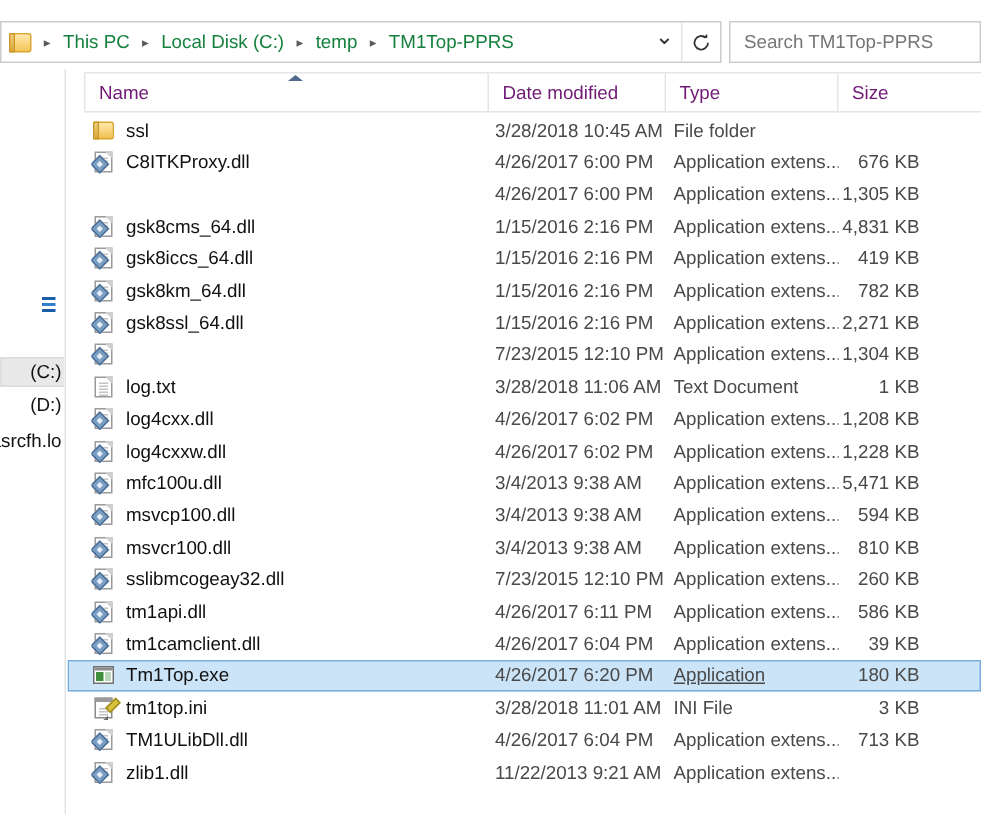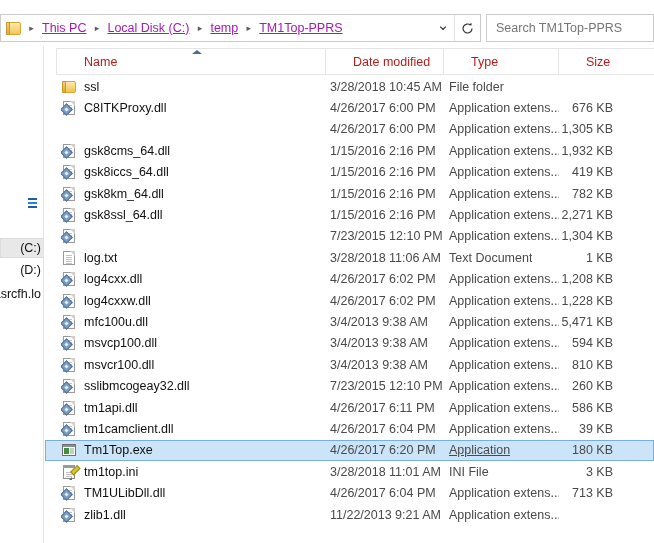--- a/index.html
+++ b/index.html
@@ -67,25 +67,24 @@
     position: absolute;
     left: 0; top: 1px;
     width: 4px; height: 13px;
     background: linear-gradient(#f0cf81, #dda93b);
     border: 1px solid #c99829;
     border-radius: 1px 0 0 1px;
   }
 
   .crumb {
     font-size: 12.5px;
-    color: #a21caf;
+    color: #15803d;
     padding: 2px 4px;
     white-space: nowrap;
     line-height: 16px;
-    text-decoration: underline;
   }
   .crumb-sep {
     flex: 0 0 auto;
     width: 13px;
     text-align: center;
     color: #5a5a5a;
     font-size: 9px;
     line-height: 16px;
     user-select: none;
   }
@@ -183,22 +182,22 @@
     border-bottom: 1px solid #e5e5e5;
     border-top: 1px solid #e5e5e5;
   }
   .col {
     position: absolute;
     top: 0;
     height: 26px;
     display: flex;
     align-items: center;
     font-size: 12.5px;
-    color: #b91c1c;
-    padding-left: 27px;
+    color: #701a75;
+    padding-left: 9px;
     border-left: 1px solid #e5e5e5;
     white-space: nowrap;
   }
   .col.first { border-left: 1px solid #e5e5e5; }
   .sort-asc {
     position: absolute;
     top: 1px;
     width: 0; height: 0;
     border-left: 5px solid transparent;
     border-right: 5px solid transparent;
@@ -492,21 +491,21 @@
               <span class="ln" style="top:3px"></span>
               <span class="ln" style="top:5px"></span>
               <span class="ln" style="top:7px"></span>
             </span>
             <span class="emblem"></span>
           </span>
           <span class="fname">gsk8cms_64.dll</span>
         </div>
         <div class="cell-date">1/15/2016 2:16 PM</div>
         <div class="cell-type">Application extens...</div>
-        <div class="cell-size">1,932 KB</div>
+        <div class="cell-size">4,831 KB</div>
       </div>
       <div class="row">
         <div class="cell-name">
           <span class="ficon ic-dll">
             <span class="page">
               <span class="fold"></span>
               <span class="ln" style="top:3px"></span>
               <span class="ln" style="top:5px"></span>
               <span class="ln" style="top:7px"></span>
             </span>

